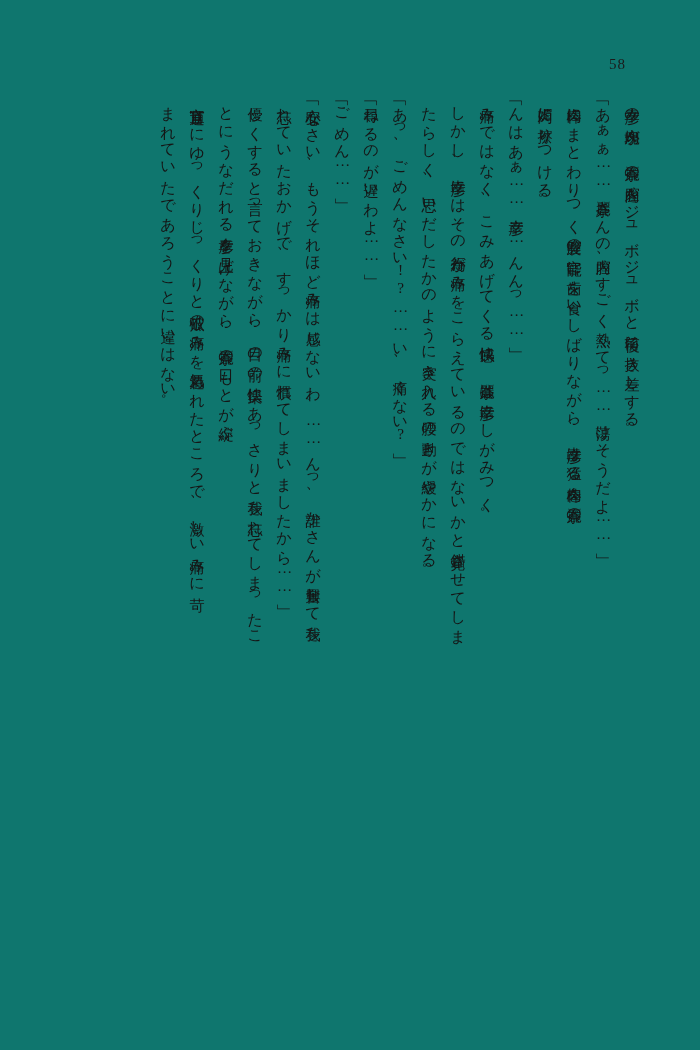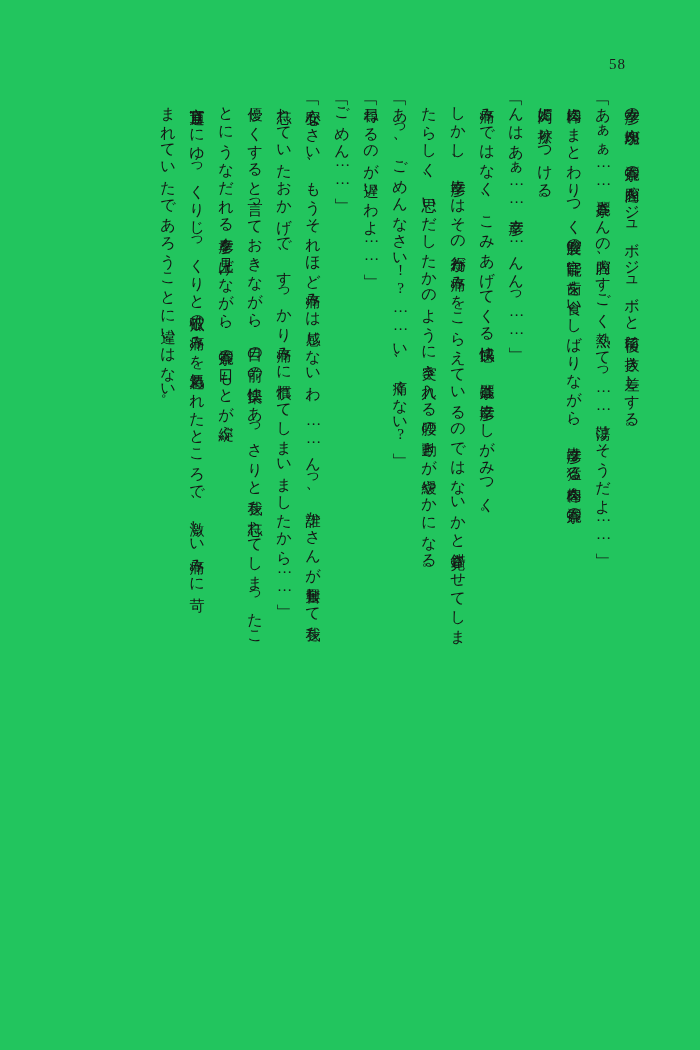--- a/index.html
+++ b/index.html
@@ -12,21 +12,21 @@
     height: 1050px;
     font-family: "Liberation Serif", "DejaVu Serif", serif;
     color: #111111;
     position: relative;
     overflow: hidden;
   }
 
   .page {
     position: absolute;
     inset: 0;
-    background: #22c55e;
+    background: #0f766e;
     padding-left: 44px;
   }
 
   
   .page-number {
     position: absolute;
     top: 56px;
     right: 74px;
     font-size: 15px;
     letter-spacing: 1px;

